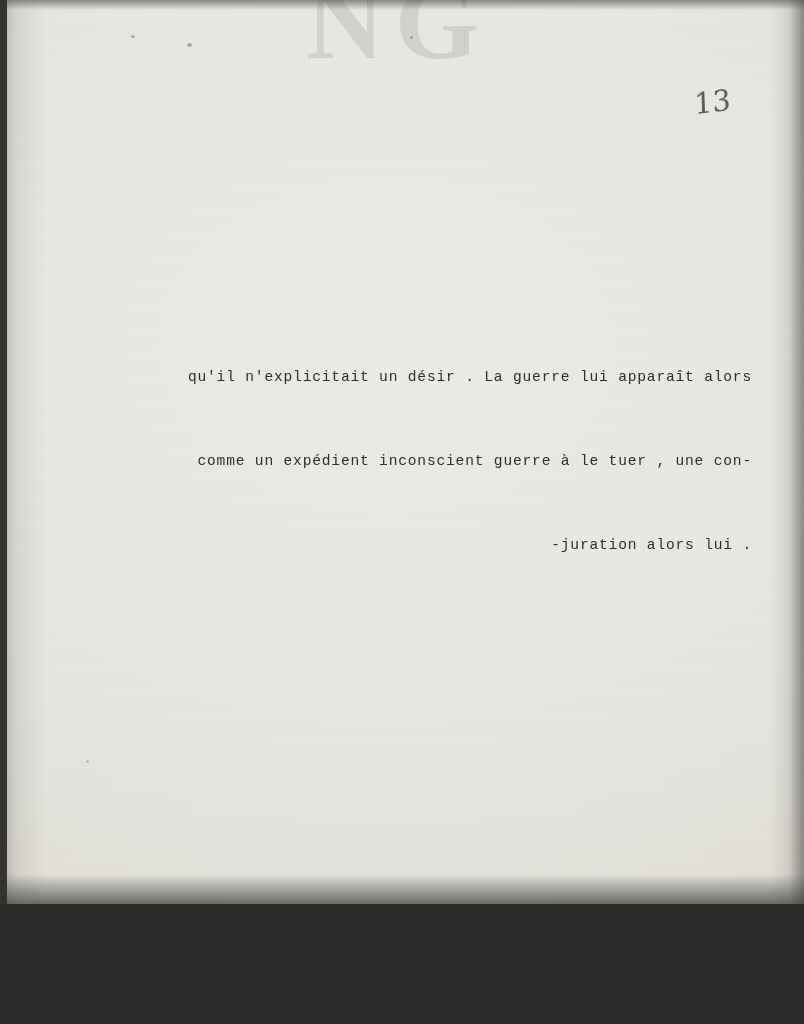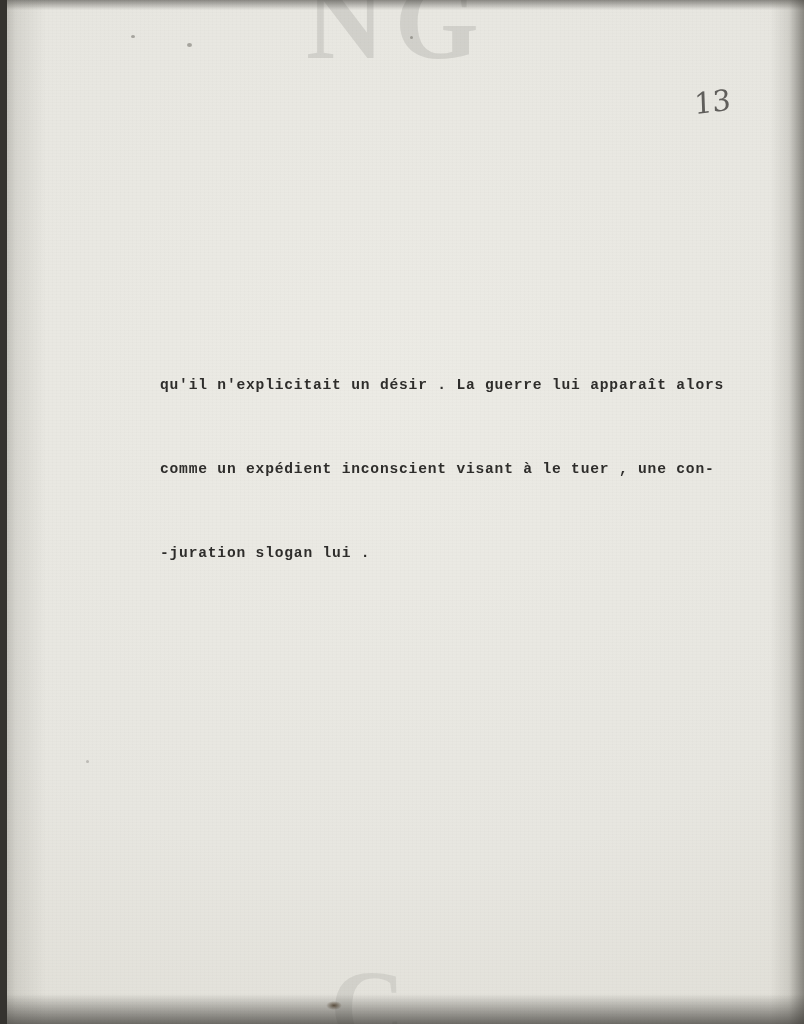--- a/index.html
+++ b/index.html
@@ -5,24 +5,25 @@
 <style>
   html, body {
     margin: 0;
     padding: 0;
     background: #2a2a28;
   }
 
   #scan-page {
     position: relative;
     width: 804px;
-    height: 1024px;
+    height: 904px;
     overflow: hidden;
     background: #e9e8e2;
     font-family: "Liberation Mono", "DejaVu Sans Mono", monospace;
+    text-align: right;
   }
 
   
   .paper-surface {
     position: absolute;
     inset: 0;
     background:
       radial-gradient(ellipse 120% 80% at 48% 38%, #ecebe5 0%, #e7e6e0 58%, #dedcd4 100%);
   }
   .paper-grain {
@@ -98,21 +99,21 @@
     position: absolute;
     left: 152px;
     top: 195px;
     width: 600px;
     font-size: 14.6px;
     line-height: 28px;
     letter-spacing: .055em;
     color: #2e2d2b;
     white-space: pre;
   }
-  .para { margin: 8px; font-weight: bold; }
+  .para { margin: 0; }
   .para + .para { margin-top: 28px; }
   .tline {
     position: relative;
     height: 28px;
     white-space: pre;
   }
 
   
   .speck {
     position: absolute;
@@ -139,22 +140,22 @@
   <div class="watermark wm-top">NG</div>
   <div class="watermark wm-bottom">C</div>
 
   <div class="page-number">13</div>
 
   <div class="typescript">
 
     
     <div class="para">
       <div class="tline">qu'il n'explicitait un désir . La guerre lui apparaît alors</div>
-      <div class="tline">comme un expédient inconscient visant à le tuer , une con-</div>
-      <div class="tline">-juration slogan lui .</div>
+      <div class="tline">comme un expédient inconscient guerre à le tuer , une con-</div>
+      <div class="tline">-juration alors lui .</div>
     </div>
 
     
 
     
     
   </div>
 
   <div class="speck" style="left:131px; top:35px; width:4px; height:3px;"></div>
   <div class="speck" style="left:187px; top:43px; width:5px; height:4px;"></div>

